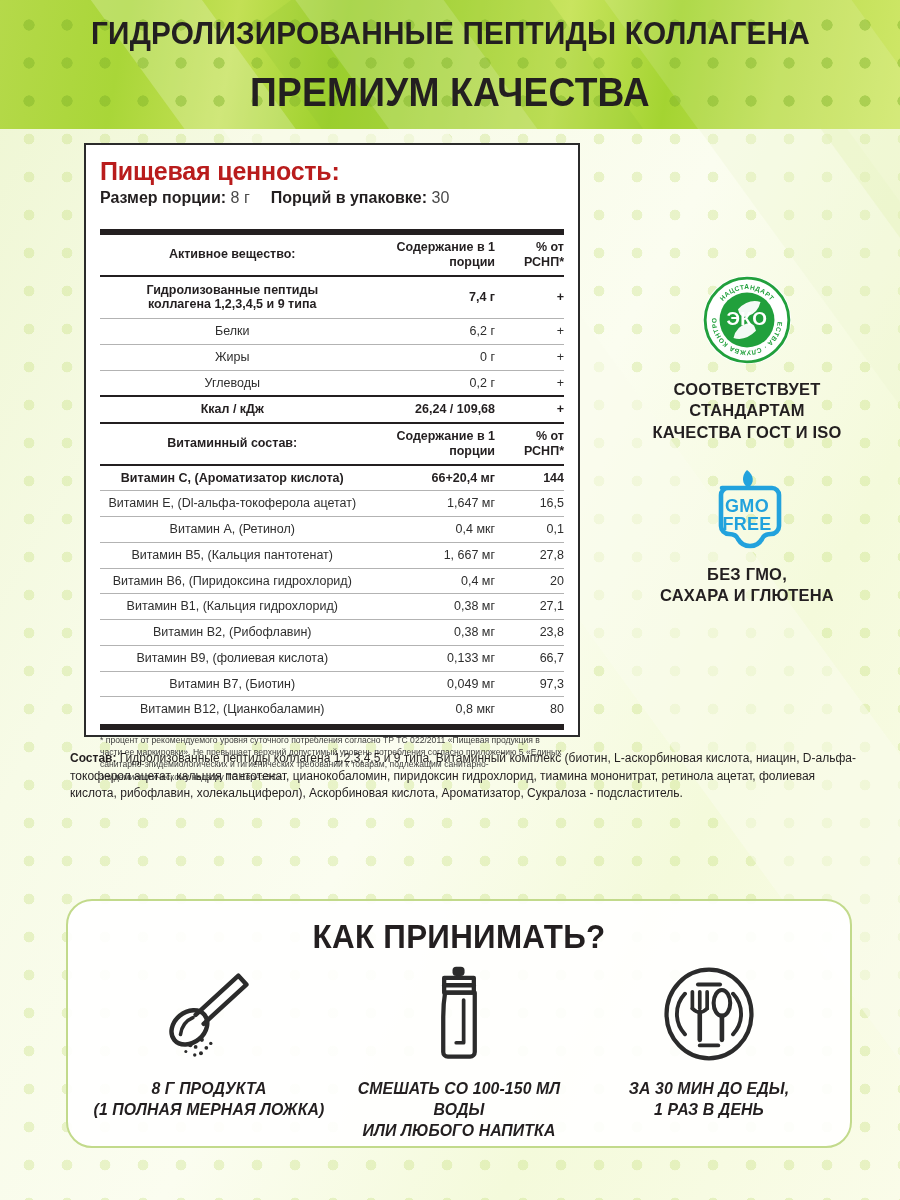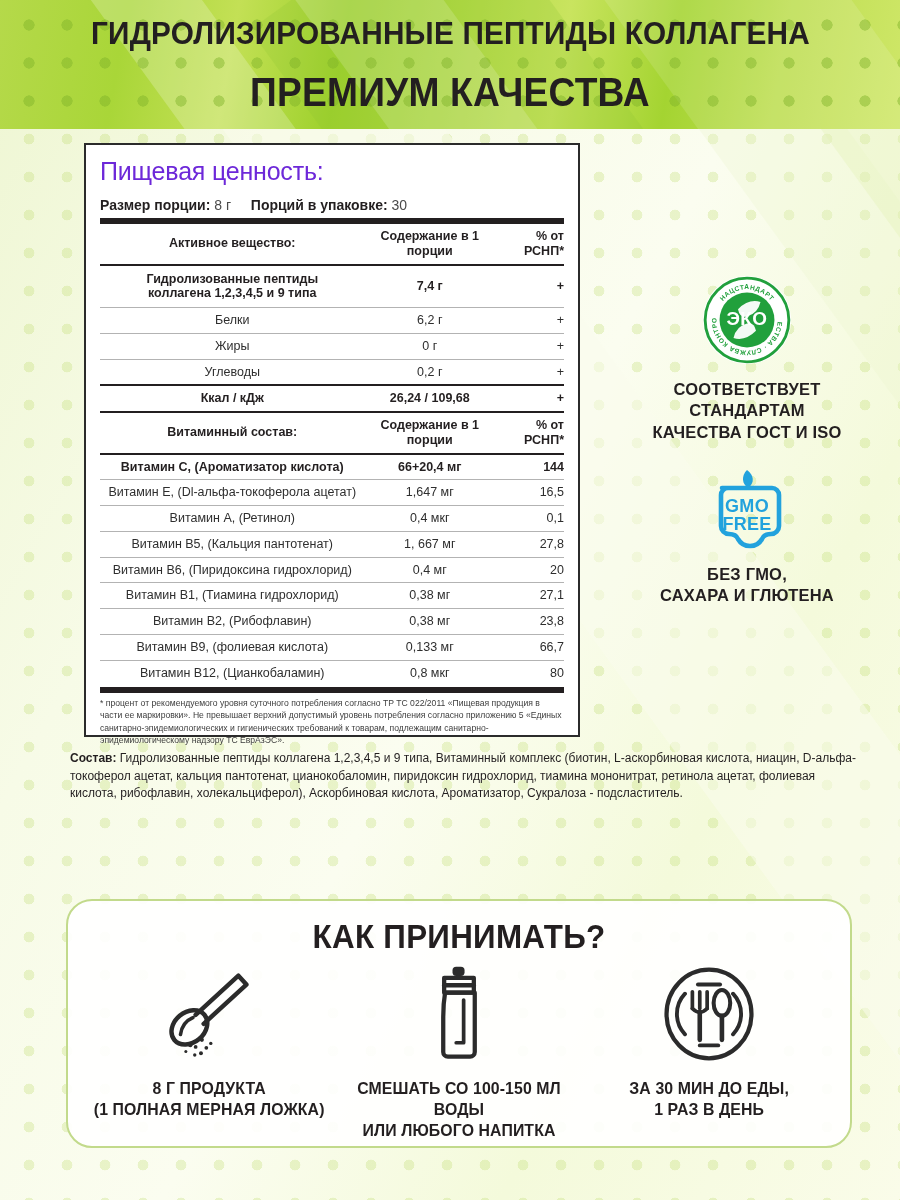--- a/index.html
+++ b/index.html
@@ -114,49 +114,49 @@
     top: 143px;
     width: 496px;
     height: 594px;
     background: #ffffff;
     border: 2px solid #2b2b2b;
     padding: 12px 14px 8px 14px;
   }
 
   .nf-title {
     font-size: 25px;
-    font-weight: 400;
-    color: #6d28d9;
+    font-weight: 700;
+    color: #b91c1c;
     letter-spacing: -0.2px;
-    margin-bottom: 11px;
+    margin-bottom: 3px;
   }
 
   .nf-serving {
-    font-size: 14px;
+    font-size: 16px;
     color: #4a4a4a;
-    margin-bottom: 5px;
+    margin-bottom: 22px;
   }
   .nf-serving b { color: #231f20; font-weight: 700; }
   .nf-serving .gap { display: inline-block; width: 12px; }
 
   .rule-thick { border-top: 6px solid #231f20; }
 
   table.nf {
     width: 100%;
     border-collapse: collapse;
     font-size: 12.5px;
     color: #2e2e2e;
   }
   table.nf td {
     padding: 5px 0 5px 0;
     vertical-align: middle;
     line-height: 1.18;
   }
   table.nf td.c-name  { text-align: center; width: 57%; }
-  table.nf td.c-amt   { text-align: center; width: 29%; padding-right: 4px; }
+  table.nf td.c-amt   { text-align: right; width: 29%; padding-right: 4px; }
   table.nf td.c-pct   { text-align: right; width: 14%; }
 
   tr.hdr td {
     font-weight: 700;
     font-size: 12.5px;
     color: #231f20;
     padding: 5px 0 5px 0;
   }
   tr.bold td { font-weight: 700; color: #231f20; }
   tr.sep-thin td { border-top: 1px solid #b3b3b3; }
@@ -241,21 +241,21 @@
   .howto-cols {
     display: flex;
     justify-content: space-around;
     align-items: flex-start;
     padding: 0 16px;
   }
   .howto-col {
     width: 250px;
     display: flex;
     flex-direction: column;
-    align-items: center;
+    font-style: italic;
   }
   .howto-icon {
     height: 104px;
     display: flex;
     align-items: center;
     justify-content: center;
   }
   .howto-label {
     margin-top: 12px;
     text-align: center;
@@ -361,33 +361,38 @@
             <td class="c-name">Витамин В5, (Кальция пантотенат)</td>
             <td class="c-amt">1, 667 мг</td>
             <td class="c-pct">27,8</td>
           </tr>
           <tr class="sep-thin">
             <td class="c-name">Витамин В6, (Пиридоксина гидрохлорид)</td>
             <td class="c-amt">0,4 мг</td>
             <td class="c-pct">20</td>
           </tr>
           <tr class="sep-thin">
-            <td class="c-name">Витамин В1, (Тиамина гидрохлорид)</td>
+            <td class="c-name">Витамин В1, (Кальция гидрохлорид)</td>
             <td class="c-amt">0,38 мг</td>
             <td class="c-pct">27,1</td>
           </tr>
           <tr class="sep-thin">
             <td class="c-name">Витамин В2, (Рибофлавин)</td>
             <td class="c-amt">0,38 мг</td>
             <td class="c-pct">23,8</td>
           </tr>
           <tr class="sep-thin">
             <td class="c-name">Витамин В9, (фолиевая кислота)</td>
             <td class="c-amt">0,133 мг</td>
             <td class="c-pct">66,7</td>
+          </tr>
+          <tr class="sep-thin">
+            <td class="c-name">Витамин В7, (Биотин)</td>
+            <td class="c-amt">0,049 мг</td>
+            <td class="c-pct">97,3</td>
           </tr>
           <tr class="sep-thin">
             <td class="c-name">Витамин В12, (Цианкобаламин)</td>
             <td class="c-amt">0,8 мкг</td>
             <td class="c-pct">80</td>
           </tr>
         </tbody>
     </table>
 
     <div class="nf-footnote-rule"></div>

